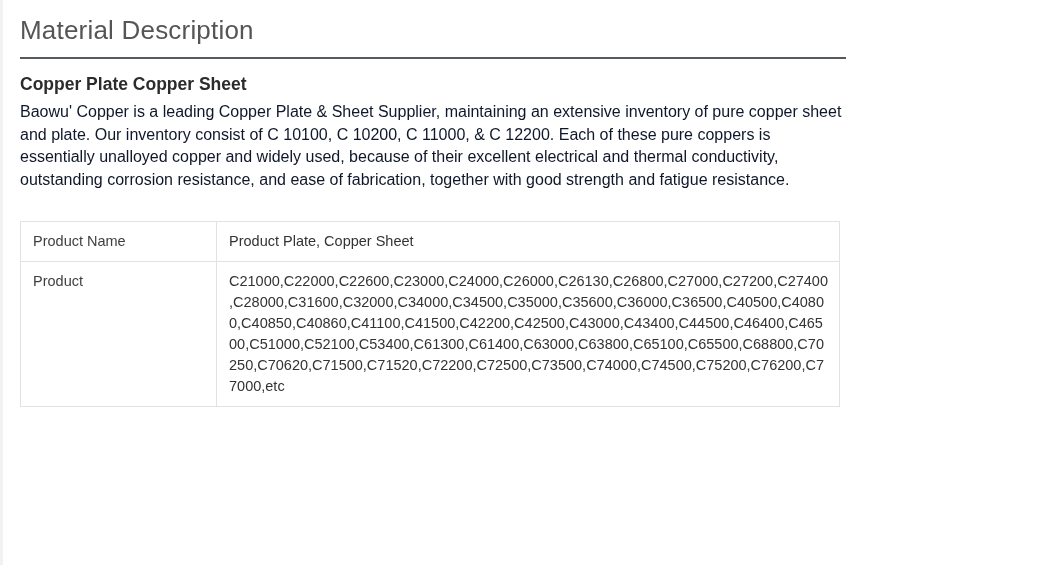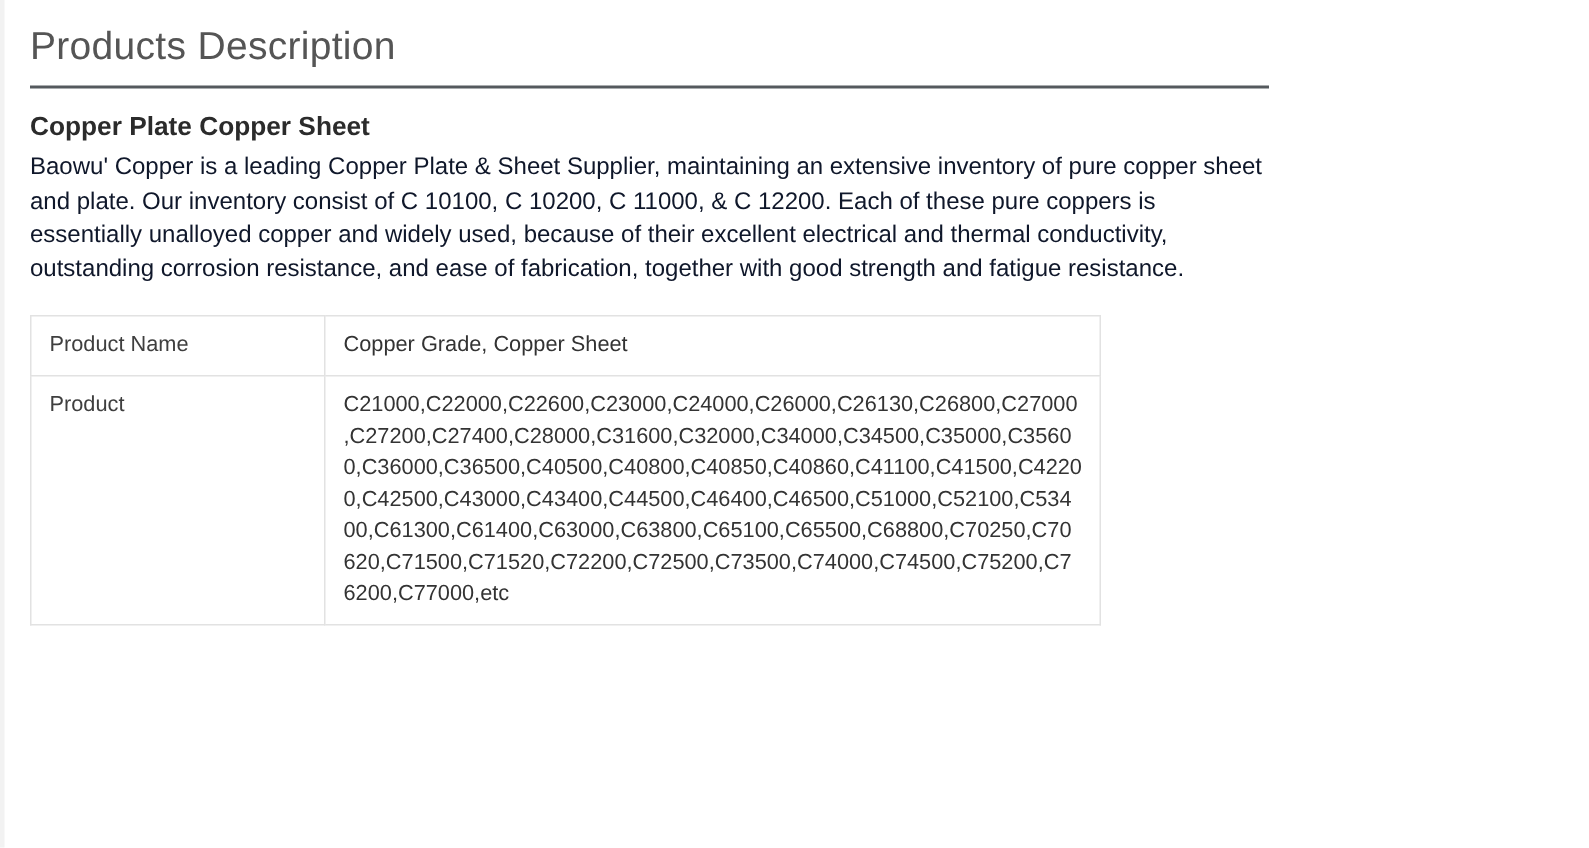--- a/index.html
+++ b/index.html
@@ -54,22 +54,22 @@
   }
   .intro {
     font-size: 16px;
     line-height: 22.5px;
     color: #0f172a;
     margin: 0;
     width: 822px;
   }
   table.spec {
     border-collapse: collapse;
-    margin-top: 19px;
-    width: 714px;
+    margin-top: 30px;
+    width: 820px;
     table-layout: fixed;
     padding-left: 17px;
   }
   table.spec td {
     border: 1px solid #e2e2e2;
     padding: 9px 11px 9px 12px;
     vertical-align: top;
     font-size: 14.5px;
     line-height: 21px;
     color: #3a3a3a;
@@ -84,31 +84,31 @@
   }
 </style>
 </head>
 <body>
 
 <div class="page">
   <div class="left-rule"></div>
 
   <div class="content">
 
-    <h1 class="section-title">Products Description</h1>
+    <h1 class="section-title">Material Description</h1>
 
     <h2 class="sub-title">Copper Plate Copper Sheet</h2>
 
     <p class="intro">Baowu' Copper is a leading Copper Plate &amp; Sheet Supplier, maintaining an extensive inventory of pure copper sheet and plate. Our inventory consist of C 10100, C 10200, C 11000, &amp; C 12200. Each of these pure coppers is essentially unalloyed copper and widely used, because of their excellent electrical and thermal conductivity, outstanding corrosion resistance, and ease of fabrication, together with good strength and fatigue resistance.</p>
 
     <table class="spec">
       <tbody>
         <tr>
           <td class="label">Product Name</td>
-          <td class="value">Copper Grade, Copper Sheet</td>
+          <td class="value">Product Plate, Copper Sheet</td>
         </tr>
         <tr>
           <td class="label">Product</td>
           <td class="value">C21000,C22000,C22600,C23000,C24000,C26000,C26130,C26800,C27000,C27200,C27400,C28000,C31600,C32000,C34000,C34500,C35000,C35600,C36000,C36500,C40500,C40800,C40850,C40860,C41100,C41500,C42200,C42500,C43000,C43400,C44500,C46400,C46500,C51000,C52100,C53400,C61300,C61400,C63000,C63800,C65100,C65500,C68800,C70250,C70620,C71500,C71520,C72200,C72500,C73500,C74000,C74500,C75200,C76200,C77000,etc</td>
         </tr>
       </tbody>
     </table>
 
   </div>
 </div>

